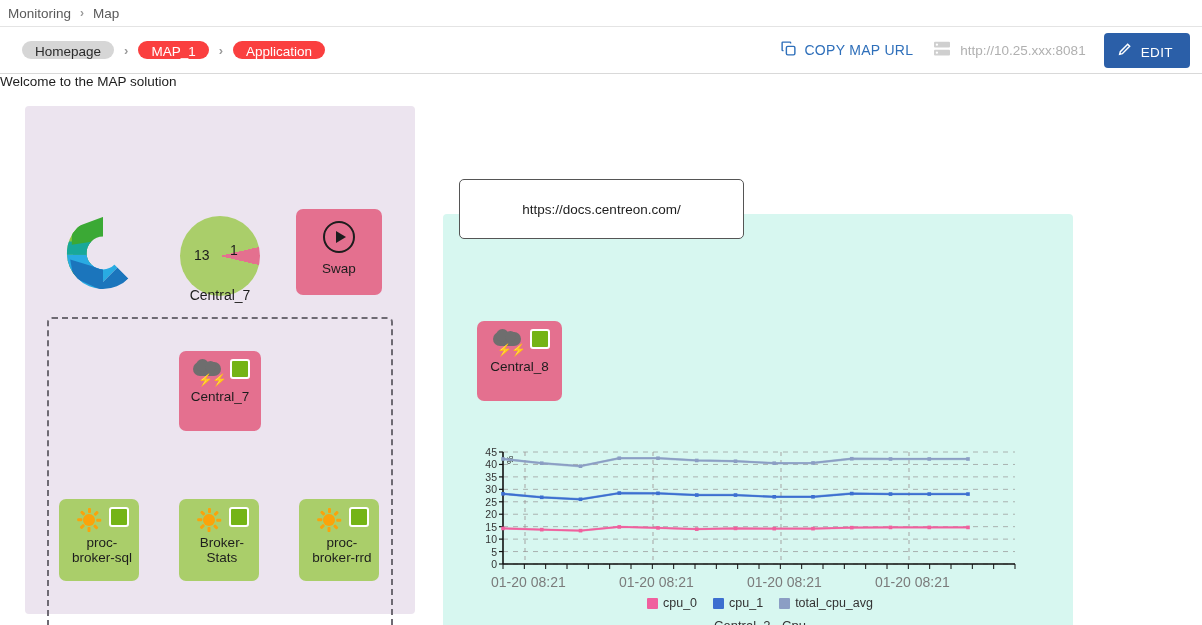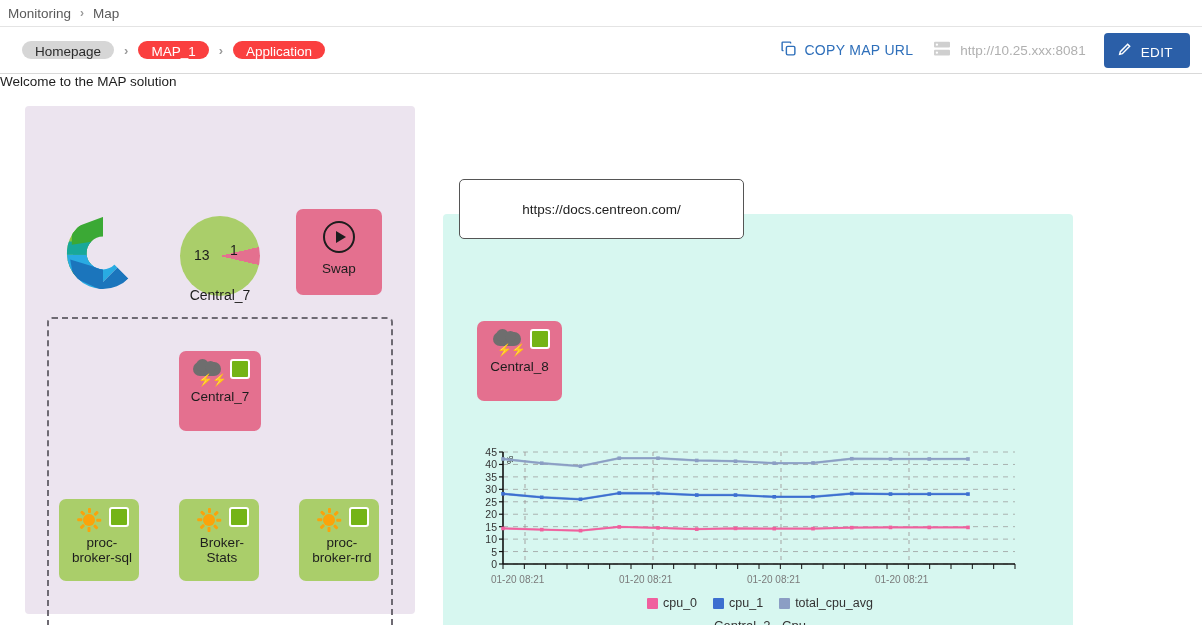--- a/index.html
+++ b/index.html
@@ -159,21 +159,21 @@
   }
   .legend {
     position:absolute; left:0; top:152px; width:600px;
     display:flex; align-items:center; justify-content:center; gap:16px;
     font-size:12.5px; color:#333;
   }
   .legend .lg { display:flex; align-items:center; gap:5px; }
   .legend .sw { width:11px; height:11px; border-radius:1px; display:inline-block; }
 
   .axislabels { position:absolute; left:0; top:130px; width:600px; height:14px; }
-  .axislabels span { position:absolute; font-size:10px; color:#7b7b7b; }
+  .axislabels span { position:absolute; font-size:14px; color:#7b7b7b; }
 </style>
 </head>
 <body>
 
 <div class="toppath">
   <span>Monitoring</span>
   <span class="sep">›</span>
   <span>Map</span>
 </div>
 

